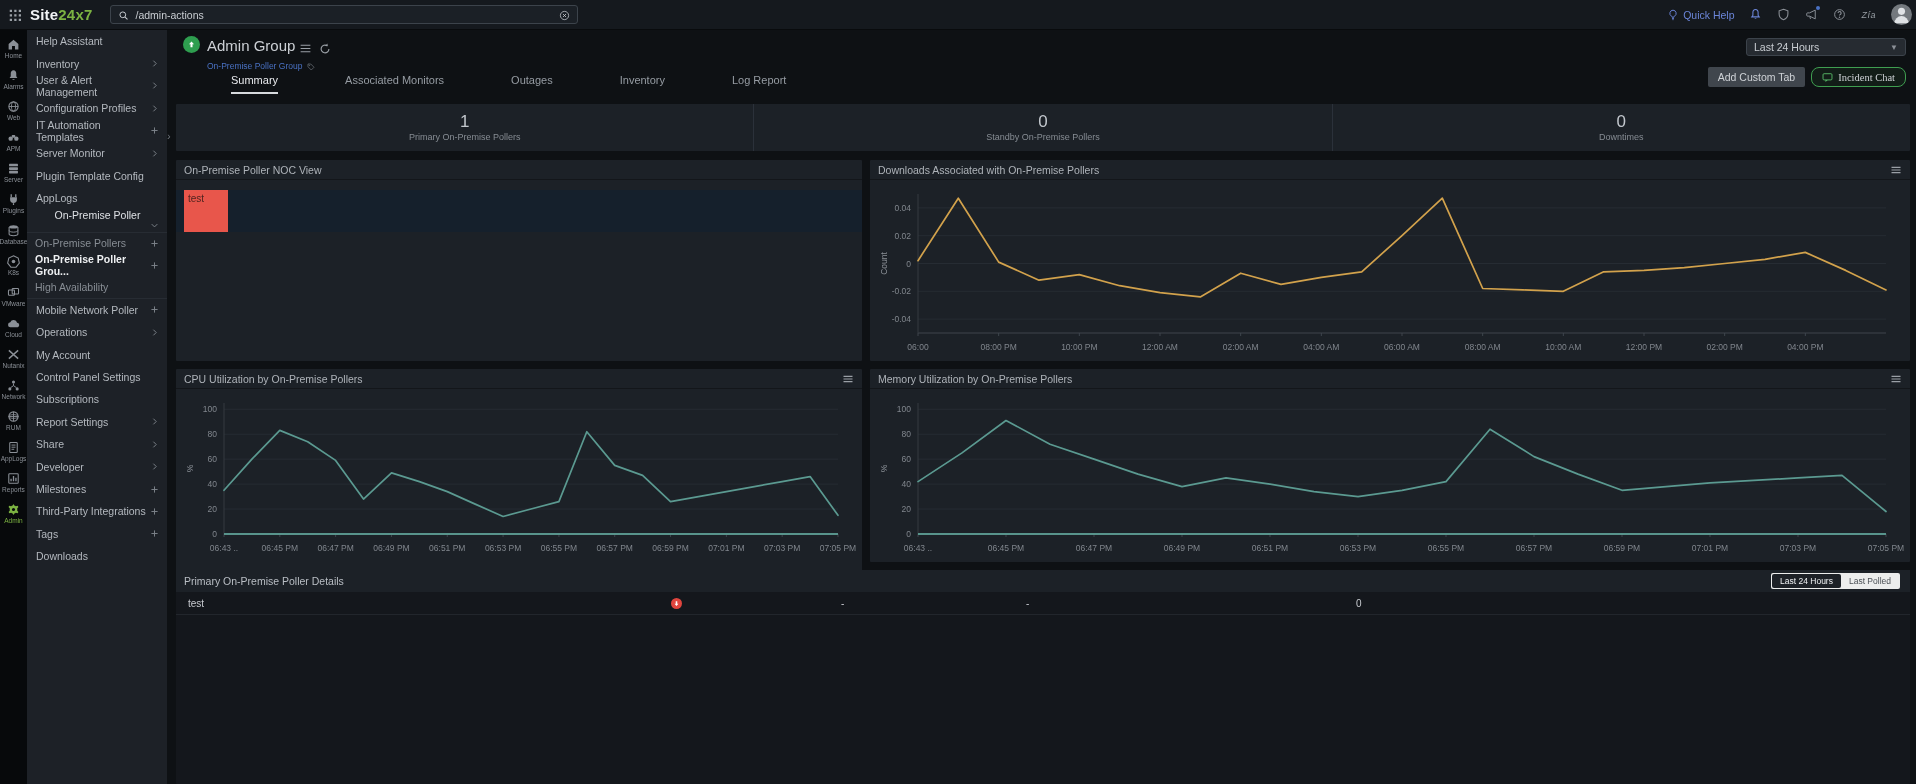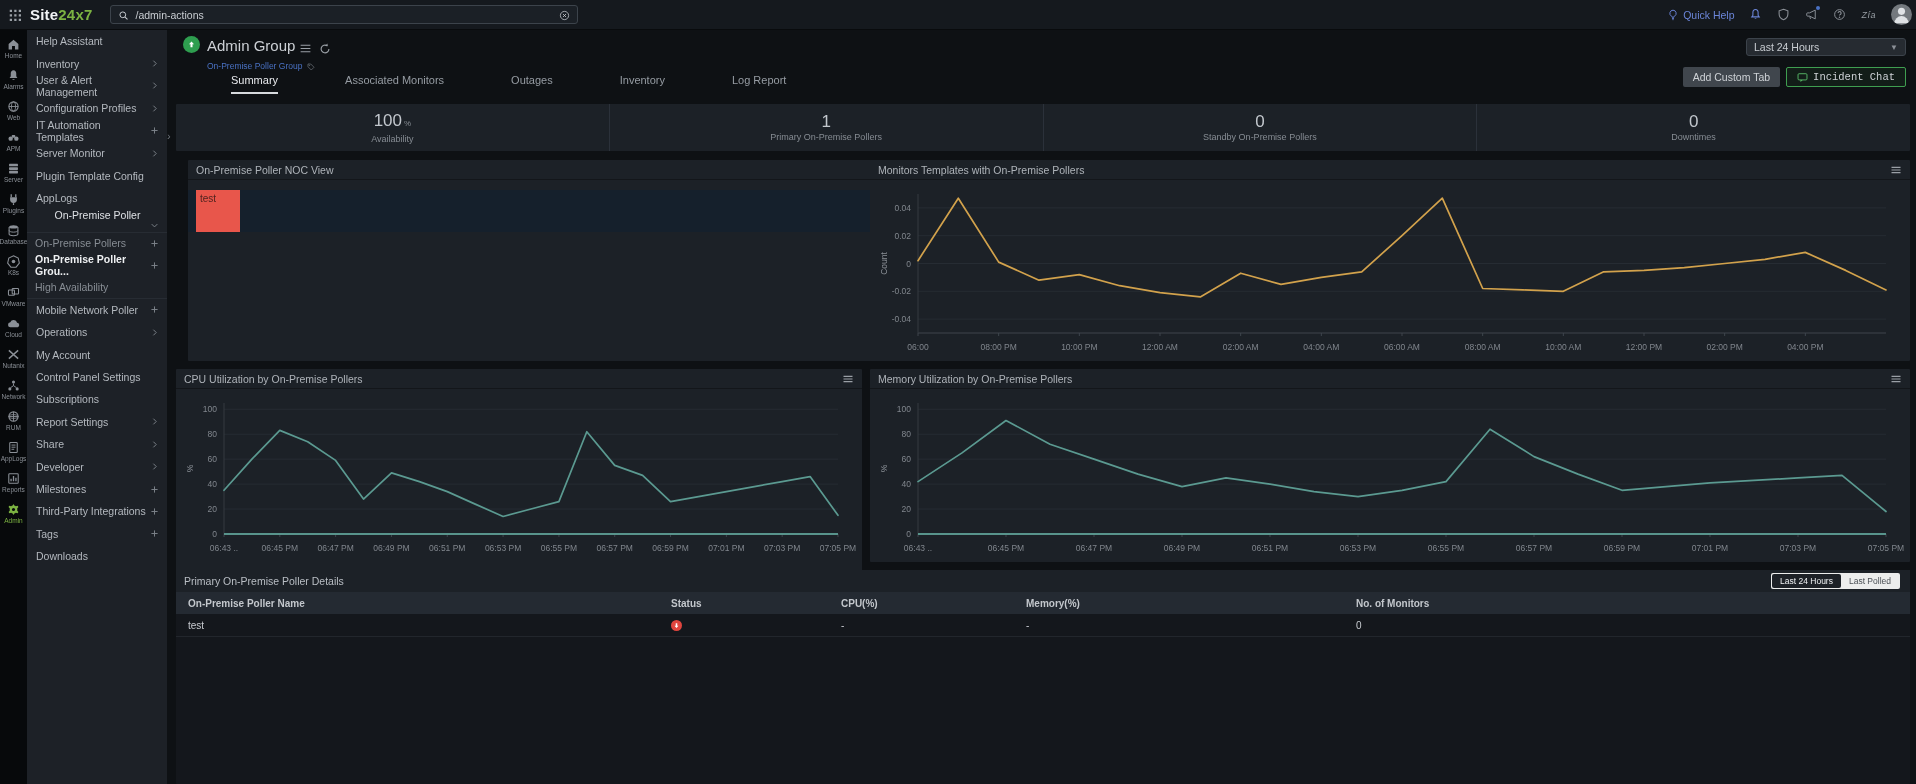--- a/index.html
+++ b/index.html
@@ -61,36 +61,36 @@
     font-size:10.5px; color:#c9cdd2; cursor:pointer; }
   #time-range .caret { margin-left:auto; color:#8b9097; font-size:8px; }
 
   #tabs { position:absolute; left:16px; top:44px; display:flex; gap:19px; }
   .tab { font-size:11px; color:#969ca3; padding-bottom:6px; cursor:pointer; border-bottom:2px solid transparent;margin-left:48px; }
   .tab.active { color:#e8eaed; border-bottom-color:#d7dade; }
 
   #hdr-buttons { position:absolute; right:10px; top:37px; display:flex; gap:6px; }
   #add-custom-tab { background:#40464d; color:#ced2d6; border:none; border-radius:2px; font-size:10.5px;
     padding:4px 10px; font-family:inherit; cursor:pointer; }
-  #incident-chat { background:rgba(76,175,80,.08); color:#ced2d6; border:1px solid #3f9e50; border-radius:2px;
-    font-size:10.5px; padding:3px 10px; font-family:Liberation Mono, monospace; cursor:pointer; display:flex; align-items:flex-end; gap:5px; }
+  #incident-chat { background:rgba(76,175,80,.08); color:#ced2d6; border:1px solid #3f9e50; border-radius:8px;
+    font-size:10.5px; padding:3px 10px; font-family:Liberation Serif, serif; cursor:pointer; display:flex; align-items:flex-end; gap:5px; }
   #incident-chat svg { color:#55b464; }
 
   
   #stats-bar { position:absolute; left:9px; top:74px; width:1734px; height:47px; background:#1c2127;
     display:flex; border-radius:1px; }
   .stat { flex:1; display:flex; flex-direction:column; align-items:center; justify-content:center; gap:2px; }
   .stat + .stat { border-left:1px solid #2b313a; }
   .stat .val { font-size:17px; color:#c2c7cd; line-height:17px; }
   .stat .val .unit { font-size:8px; color:#868c93; margin-left:2px; }
   .stat .lbl { font-size:9px; color:#868c93; }
 
   
   .panel { position:absolute; background:#1c2127; border-radius:1px; }
-  #panel-noc      { left:21px;   top:130px; width:686px;  height:201px; }
+  #panel-noc      { left:9px;   top:130px; width:686px;  height:201px; }
   #panel-monitors { left:703px; top:130px; width:1040px; height:201px; }
   #panel-cpu      { left:9px;   top:339px; width:686px;  height:215px; }
   #panel-memory   { left:703px; top:339px; width:1040px; height:193px; }
   .panel-title { height:20px; display:flex; align-items:center; justify-content:space-between;
     padding:0 8px; font-size:10.5px; color:#aeb3b9; border-bottom:1px solid #13161a; }
   .panel-menu { color:#9aa0a6; cursor:pointer; display:flex; }
   .chart-box { position:absolute; left:2px; right:2px; top:22px; bottom:2px; }
 
   #noc-strip { position:absolute; left:0; right:0; top:30px; height:42px; background:#15202c; }
   #noc-tile { position:absolute; left:8px; top:0; width:44px; height:42px; background:#e8564b;
@@ -539,24 +539,20 @@
       <svg width="11" height="11" viewBox="0 0 16 16">
           <rect x="1.5" y="2.5" width="13" height="9" rx="1.5" fill="none" stroke="currentColor" stroke-width="1.4"></rect>
           <path d="M5 11.5v3.2l3.4-3.2z" fill="currentColor"></path>
         </svg>
       <span>Incident Chat</span>
     </button>
   </div>
 
   <div id="stats-bar">
       <div class="stat">
-        <div class="val">100<span class="unit">%</span></div>
-        <div class="lbl">Availability</div>
-      </div>
-      <div class="stat">
         <div class="val">1</div>
         <div class="lbl">Primary On-Premise Pollers</div>
       </div>
       <div class="stat">
         <div class="val">0</div>
         <div class="lbl">Standby On-Premise Pollers</div>
       </div>
       <div class="stat">
         <div class="val">0</div>
         <div class="lbl">Downtimes</div>
@@ -567,21 +563,21 @@
     <div class="panel-title">
         <span>On-Premise Poller NOC View</span>
       </div>
     <div id="noc-strip">
       <div id="noc-tile" style="background: rgb(232, 86, 75);">test</div>
     </div>
   </div>
 
   <div class="panel" id="panel-monitors">
     <div class="panel-title">
-      <span>Monitors Templates with On-Premise Pollers</span>
+      <span>Downloads Associated with On-Premise Pollers</span>
       <span class="panel-menu">
         <svg width="12" height="12" viewBox="0 0 16 16">
             <path d="M2 4.5h12M2 8h12M2 11.5h12" stroke="currentColor" stroke-width="1.6"></path>
           </svg>
       </span>
     </div>
     <div class="chart-box" id="chart-0"><svg width="1036" height="177">
           <line x1="46" x2="1014" y1="25.900000000000002" y2="25.900000000000002" stroke="#262c33" stroke-width="1"></line>
           <text x="39" y="28.900000000000002" text-anchor="end" font-size="8.5" fill="#80868d">0.04</text>
           <line x1="46" x2="1014" y1="53.699999999999996" y2="53.699999999999996" stroke="#262c33" stroke-width="1"></line>
@@ -732,27 +728,20 @@
   </div>
 
   <div class="panel" id="panel-table">
     <div id="table-title-row">
       <span>Primary On-Premise Poller Details</span>
       <div id="tbl-toggle">
           <div class="tgl active">Last 24 Hours</div>
           <div class="tgl">Last Polled</div>
         </div>
     </div>
-    <div id="tbl-head">
-        <div class="c0">On-Premise Poller Name</div>
-        <div class="c1">Status</div>
-        <div class="c2">CPU(%)</div>
-        <div class="c3">Memory(%)</div>
-        <div class="c4">No. of Monitors</div>
-      </div>
     <div id="tbl-body">
         <div class="trow">
           <div class="c0">test</div>
           <div class="c1">
             <span class="status-badge">
               <svg width="7" height="7" viewBox="0 0 16 16">
                 <path d="M8 13.5L3.5 8.5H6.2V3h3.6v5.5h2.7Z" fill="#fff"></path>
               </svg>
             </span>
           </div>

